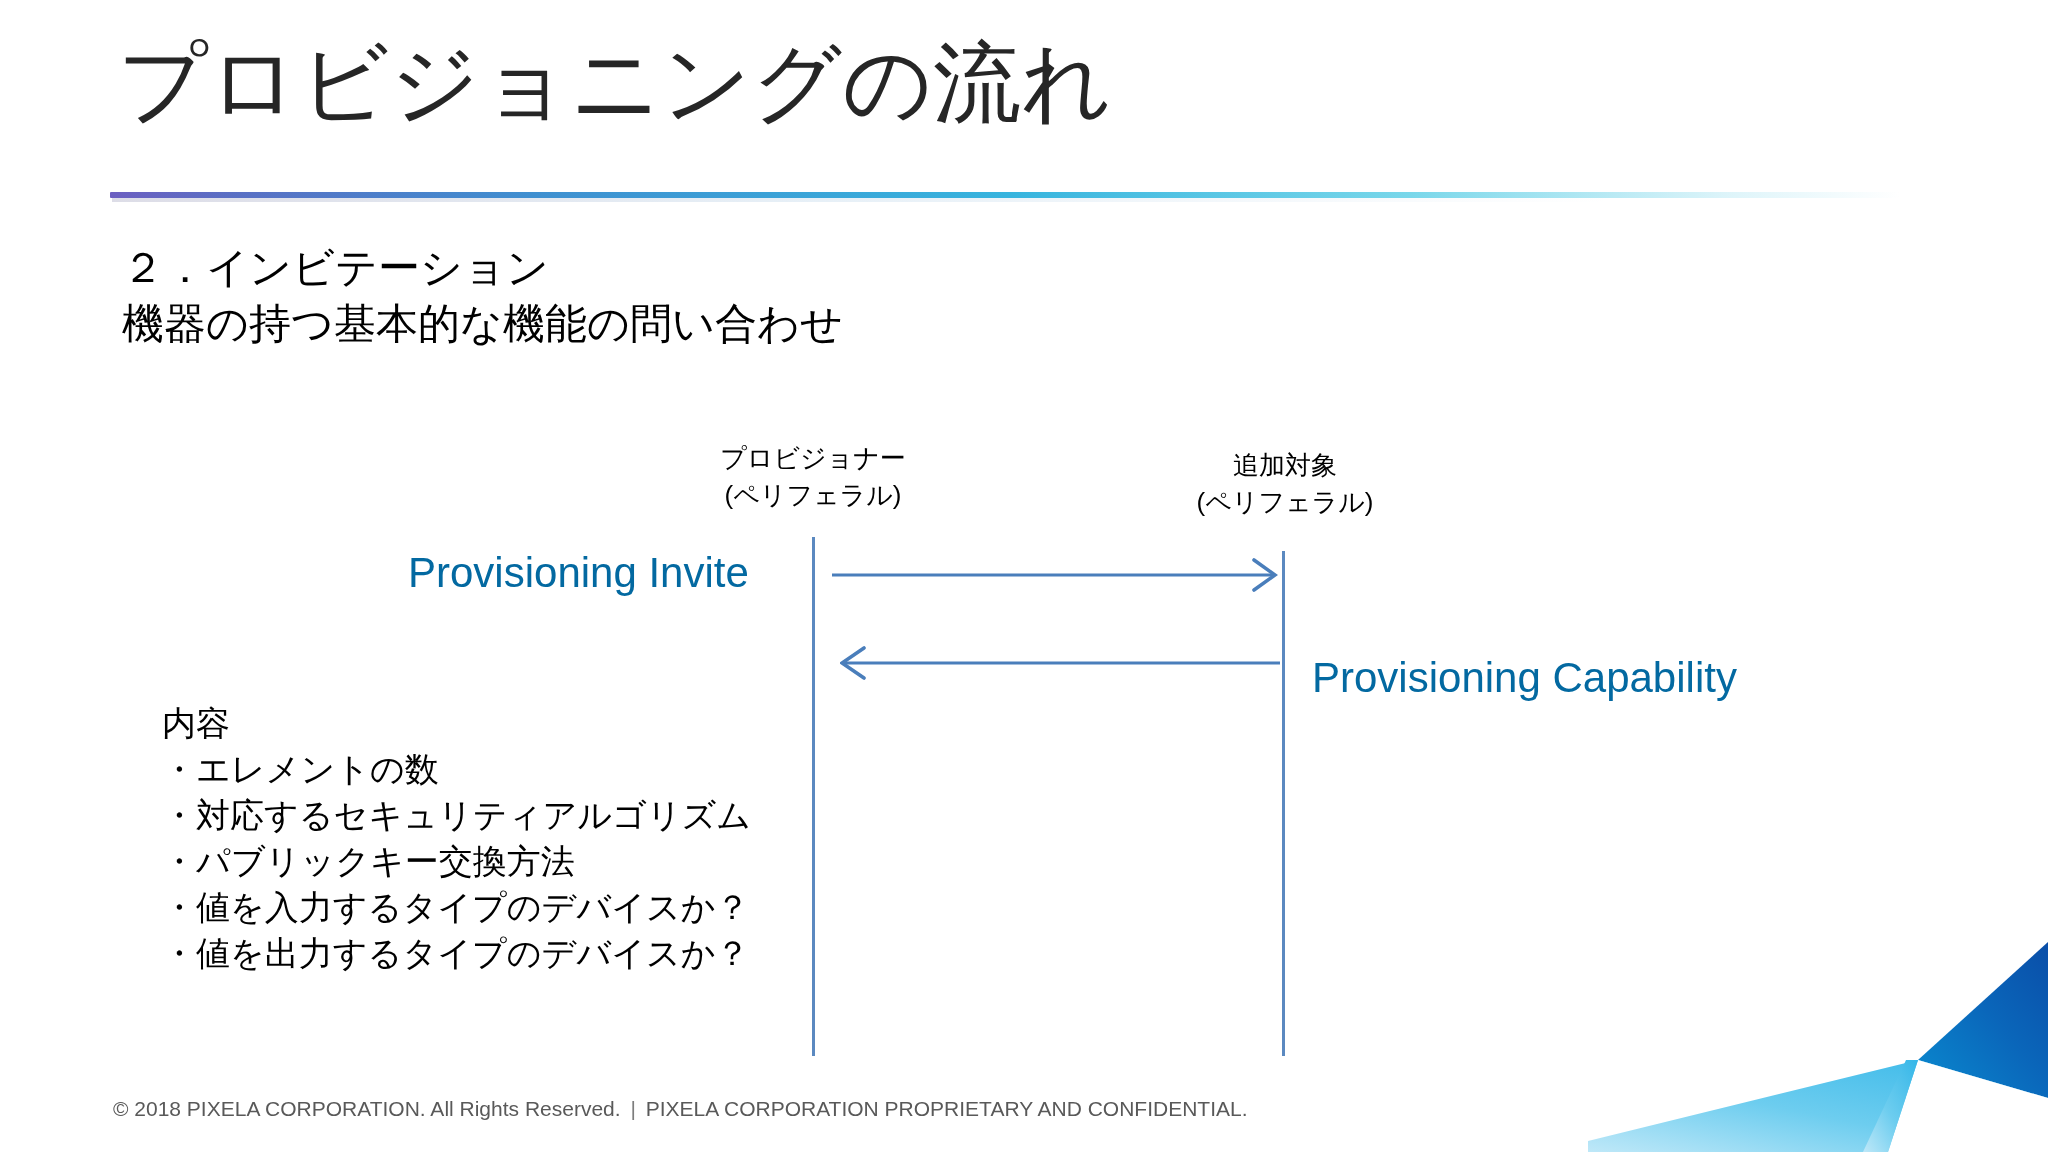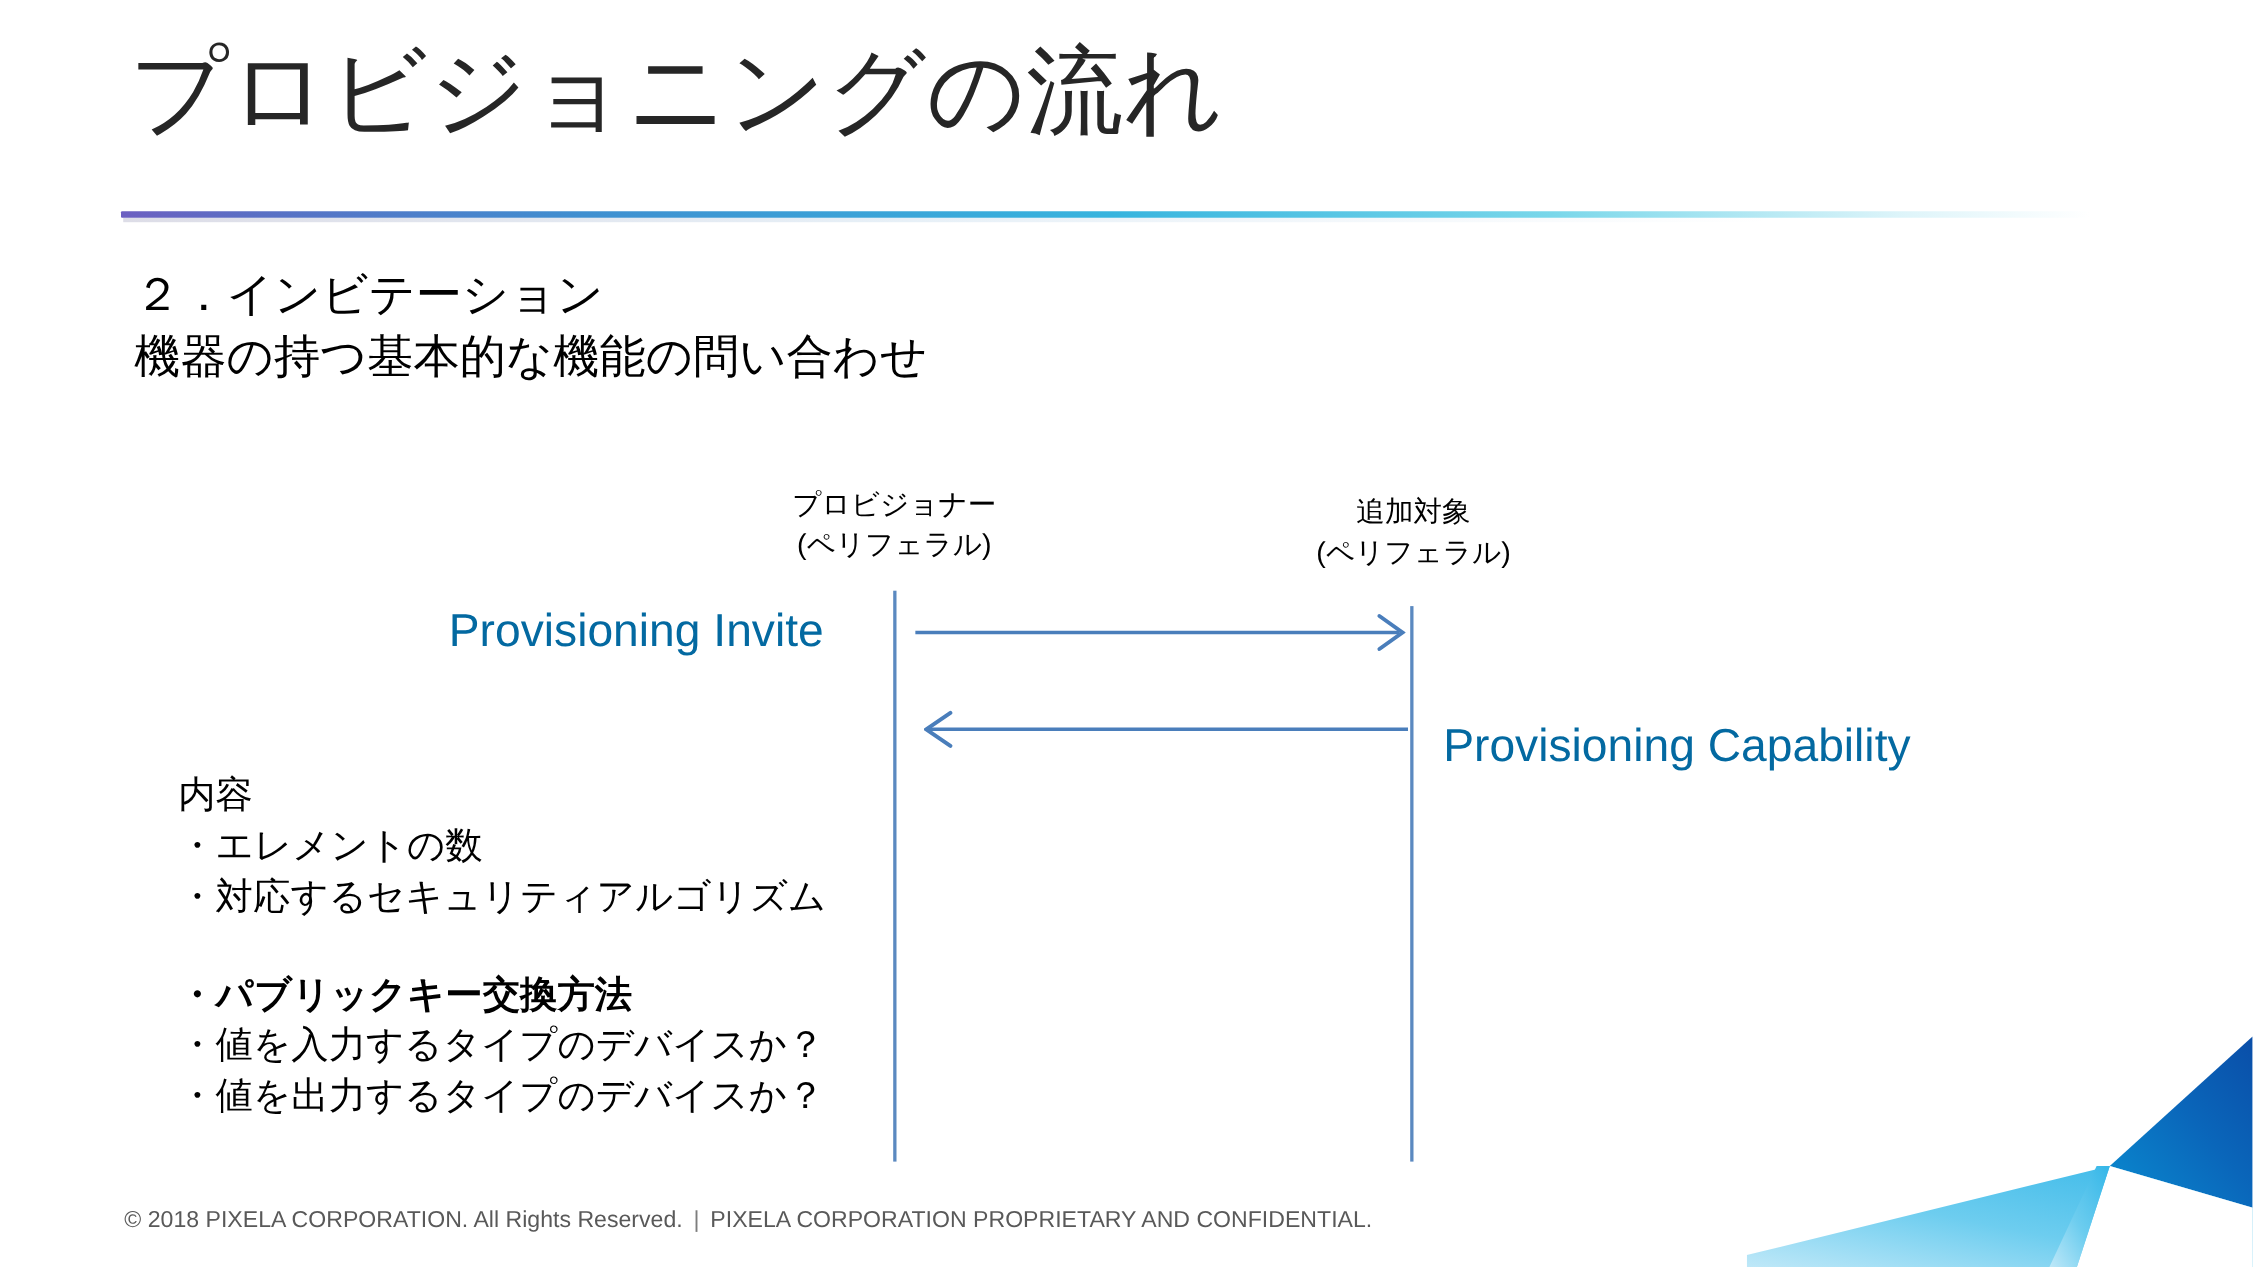--- a/index.html
+++ b/index.html
@@ -149,22 +149,21 @@
     font-size: 34px;
     line-height: 46px;
     white-space: nowrap;
   }
   .bullet-line {
     font-size: 34px;
     line-height: 46px;
     white-space: nowrap;
   }
   .bullet-line.is-bold {
-    font-weight: bold;
-    margin-top: 43px;
+    font-weight: normal;
   }
 
   
   #footer-copyright {
     position: absolute;
     left: 113px;
     top: 1095px;
     font-size: 21px;
     line-height: 28px;
     color: #595959;

